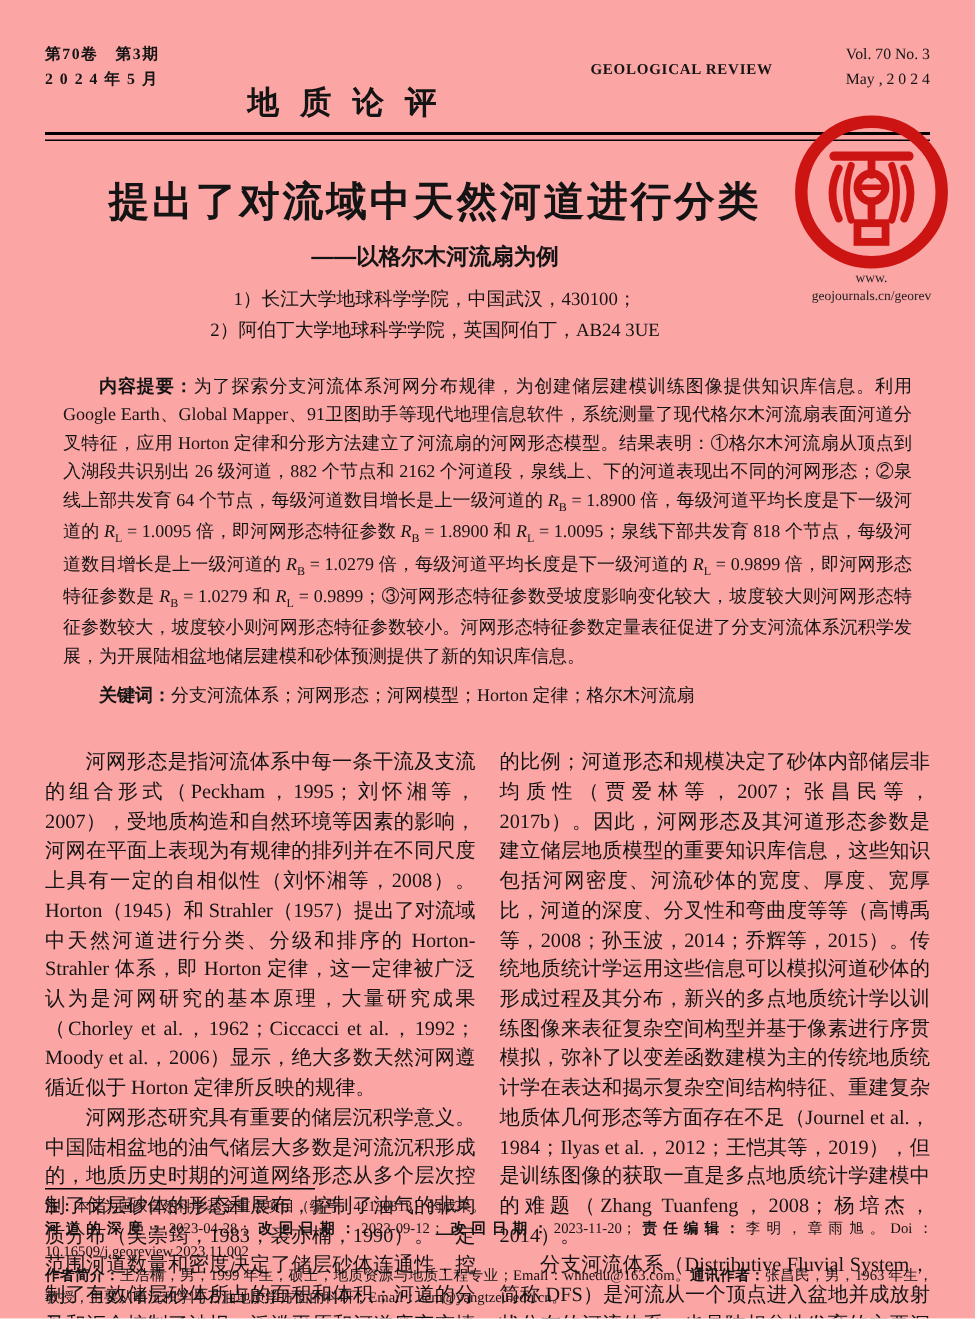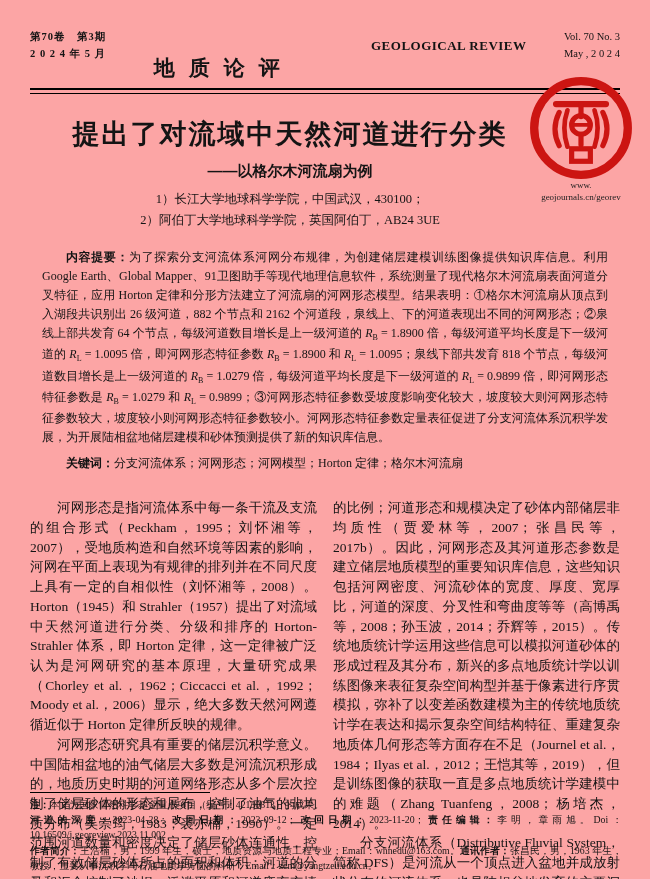--- a/index.html
+++ b/index.html
@@ -6,21 +6,21 @@
   .page{
     position:relative;width:650px;height:879px;background:#fca5a5;color:#141414;
     font-family:"Liberation Serif","DejaVu Serif",serif;overflow:hidden;
   }
   
   .hdr{display:flex;justify-content:space-between;align-items:center;
        padding:10px 30px 4px 30px;}
   .hdr-cn-vol{font-size:10.5px;line-height:1.6;letter-spacing:1px;font-weight:bold;}
   .hdr-cn-title{font-size:21px;font-weight:bold;letter-spacing:14px;
        font-family:"Liberation Sans","DejaVu Sans",sans-serif;white-space:nowrap;padding-left:10px;margin-top:44px;}
-  .hdr-en-title{font-size:13px;font-weight:bold;letter-spacing:0.5px;white-space:nowrap;margin-left:40px;}
+  .hdr-en-title{font-size:10px;font-weight:bold;letter-spacing:0.5px;white-space:nowrap;margin-left:40px;}
   .hdr-en-vol{font-size:10.5px;line-height:1.6;text-align:center;white-space:nowrap;}
   .hdr-rule{margin:2px 30px 0 30px;height:3px;border-top:2px solid #000;border-bottom:1px solid #000;}
   
   .title-wrap{margin:22px 120px 0 50px;text-align:center;}
   .a-title{font-size:27px;font-weight:bold;letter-spacing:2px;
        font-family:"Liberation Sans","DejaVu Sans",sans-serif;}
   .a-subtitle{margin-top:10px;font-size:15px;font-weight:600;
        font-family:"Liberation Sans","DejaVu Sans",sans-serif;}
   .a-authors{margin-top:14px;font-size:13.5px;font-style:italic;letter-spacing:0.5px;}
   .a-authors sup{font-style:normal;font-size:9px;}

